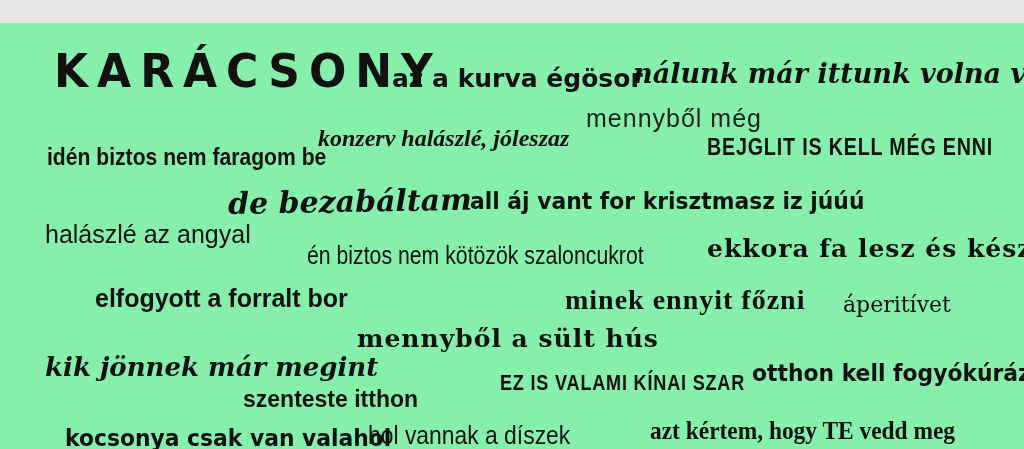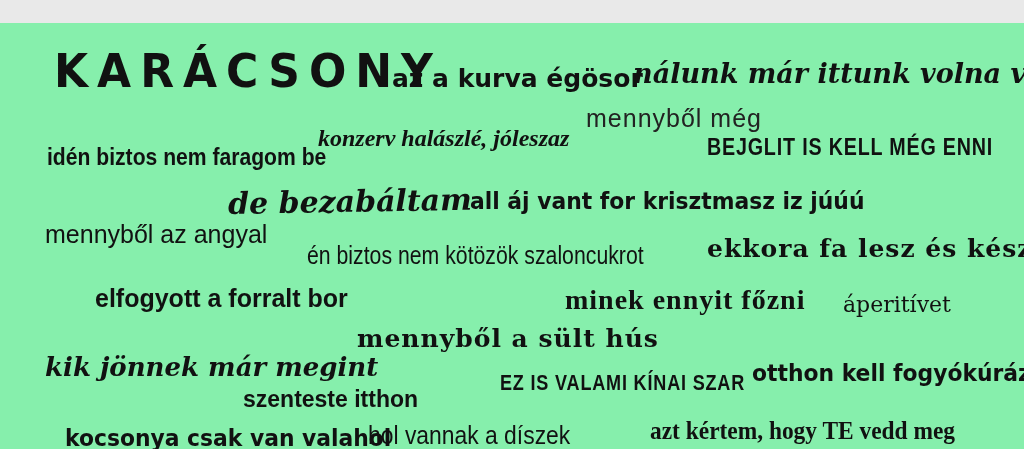--- a/index.html
+++ b/index.html
@@ -89,21 +89,21 @@
 <div class="canvas">
   <span class="ph p0">KARÁCSONY</span>
   <span class="ph p1">az a kurva égösor</span>
   <span class="ph p2">nálunk már ittunk volna valamit</span>
   <span class="ph p3">mennyből még</span>
   <span class="ph p4">konzerv halászlé, jóleszaz</span>
   <span class="ph p5">BEJGLIT IS KELL MÉG ENNI</span>
   <span class="ph p6">idén biztos nem faragom be</span>
   <span class="ph p7">de bezabáltam</span>
   <span class="ph p8">all áj vant for krisztmasz iz júúú</span>
-  <span class="ph p9">mennyből az angyal</span>
+  <span class="ph p9">halászlé az angyal</span>
   <span class="ph p10">én biztos nem kötözök szaloncukrot</span>
   <span class="ph p11">ekkora fa lesz és kész</span>
   <span class="ph p12">elfogyott a forralt bor</span>
   <span class="ph p13">minek ennyit főzni</span>
   <span class="ph p14">áperitívet</span>
   <span class="ph p15">mennyből a sült hús</span>
   <span class="ph p16">kik jönnek már megint</span>
   <span class="ph p17">EZ IS VALAMI KÍNAI SZAR</span>
   <span class="ph p18">otthon kell fogyókúrázni</span>
   <span class="ph p19">szenteste itthon</span>

